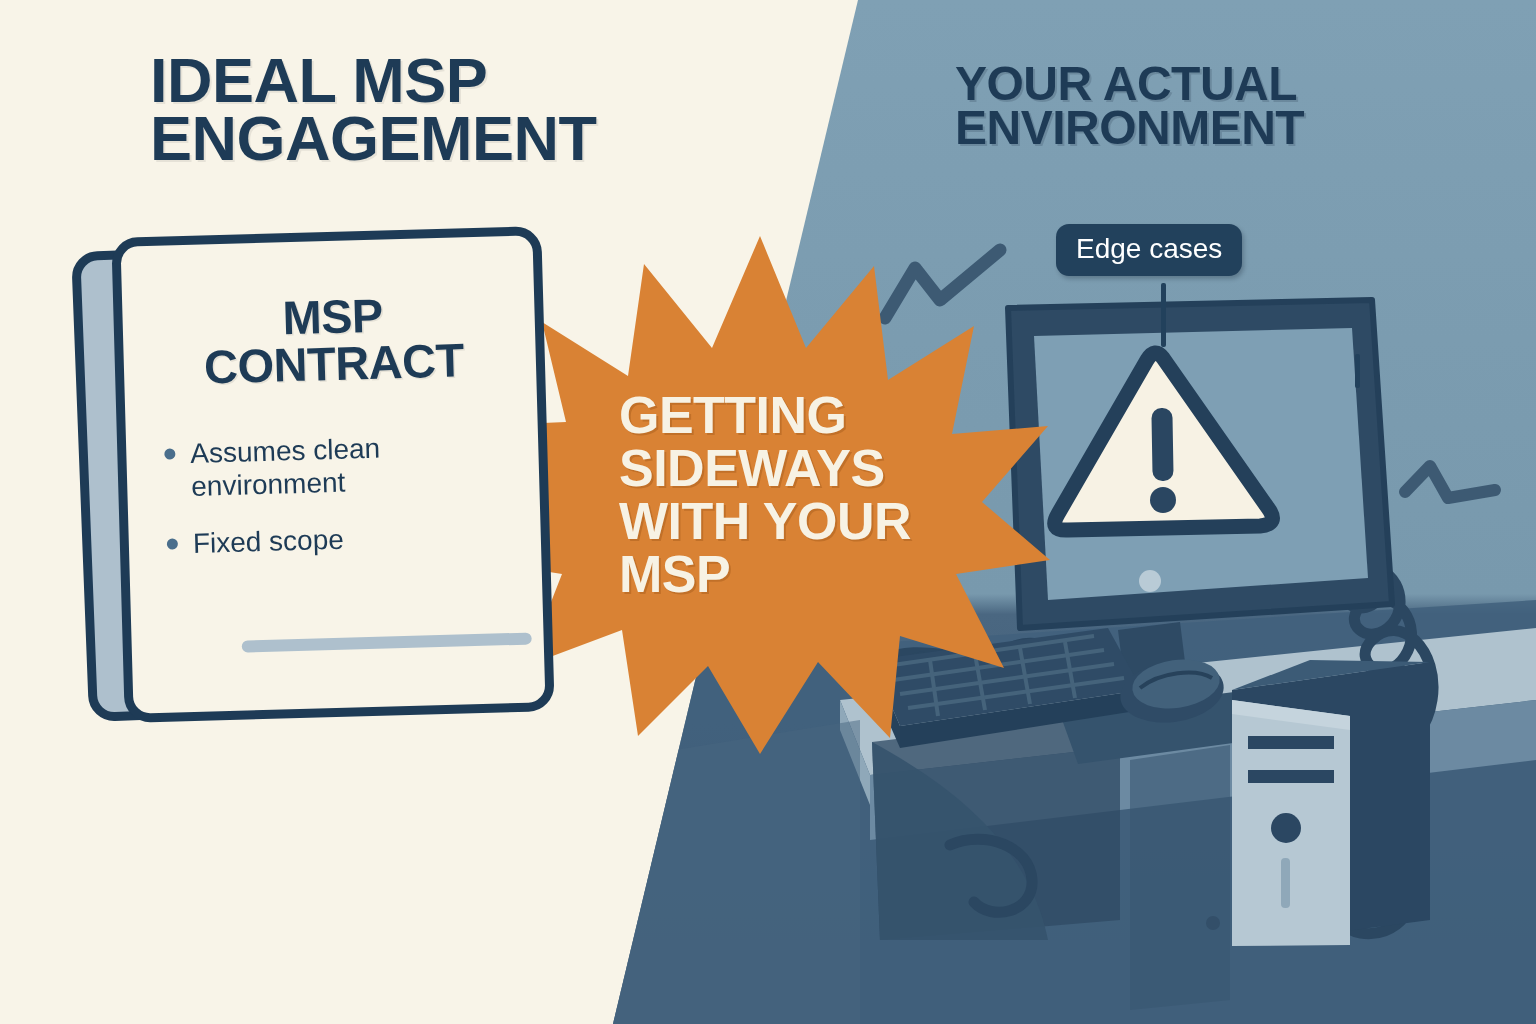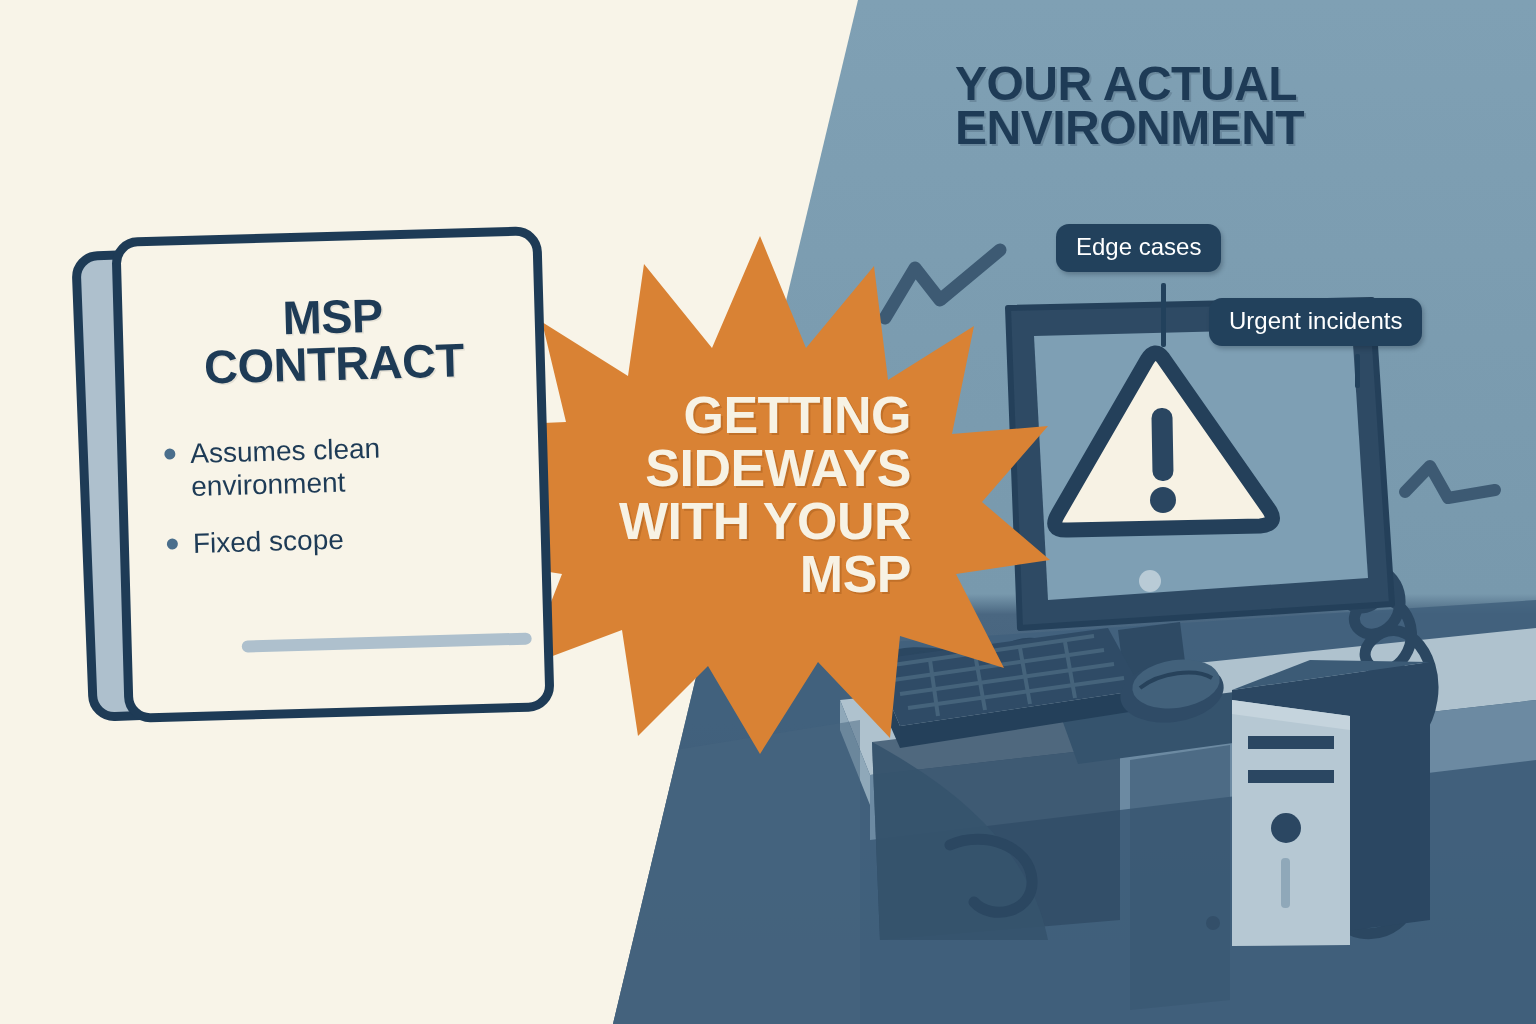--- a/index.html
+++ b/index.html
@@ -71,33 +71,33 @@
     border-radius:6px;background:#AEC0CD;
   }
 
   
   #burst{position:absolute;left:470px;top:230px;width:580px;height:530px;}
   #burst-text{
     position:absolute;left:0;top:0;width:580px;height:530px;
     display:flex;align-items:center;justify-content:center;
     flex-direction:column;
     color:#F7F2E4;font-weight:bold;font-size:52px;line-height:1.02;
-    text-align:right;letter-spacing:-0.5px;
+    text-align:left;letter-spacing:-0.5px;
     text-shadow:2px 2px 0 rgba(150,80,20,0.35);
     text-transform:uppercase;
     padding-left:10px;box-sizing:border-box;
     white-space:pre-line;
   }
 
   
   .pill{
     position:absolute;
     background:#22415C;color:#FFFFFF;
     border-radius:13px;
-    font-size:24px;
+    font-size:28px;
     padding:9px 20px 11px 20px;
     white-space:nowrap;
     box-shadow:2px 3px 4px rgba(10,25,40,0.25);
     letter-spacing:0px;
   }
   #pill-edge{left:1056px;top:224px;}
   #pill-urgent{left:1209px;top:298px;}
   #pill-edge-line{
     position:absolute;left:1161px;top:283px;width:5px;height:64px;background:#22415C;border-radius:2px;
   }
@@ -228,20 +228,22 @@
         580,330 486,344 534,438 430,406 420,508 348,432
         290,524 238,436 168,506 152,400 56,436 92,344
         4,330 70,266 0,196 96,192 72,92 158,146 174,34 242,118"></polygon>
     </svg>
     <div id="burst-text">Getting
 Sideways
 With Your
 MSP</div>
   </div>
 
+  <div class="title" id="title-left">Ideal MSP
+Engagement</div>
 
   <div class="title" id="title-right">Your Actual
 Environment</div>
 
   <div id="card-wrap">
     <div id="card-back"></div>
     <div id="card-front">
       <div id="card-title">MSP
 Contract</div>
       <ul id="card-bullets">
@@ -249,15 +251,14 @@
         <li>Fixed scope</li>
       </ul>
       <div id="card-rule"></div>
     </div>
   </div>
 
   <div id="pill-edge-line"></div>
   <div id="pill-urgent-line"></div>
 
   <div class="pill" id="pill-edge">Edge cases</div>
-  <div class="pill" id="pill-urgent">Urgent incidents</div>
 
 </div>
 
 </body></html>

